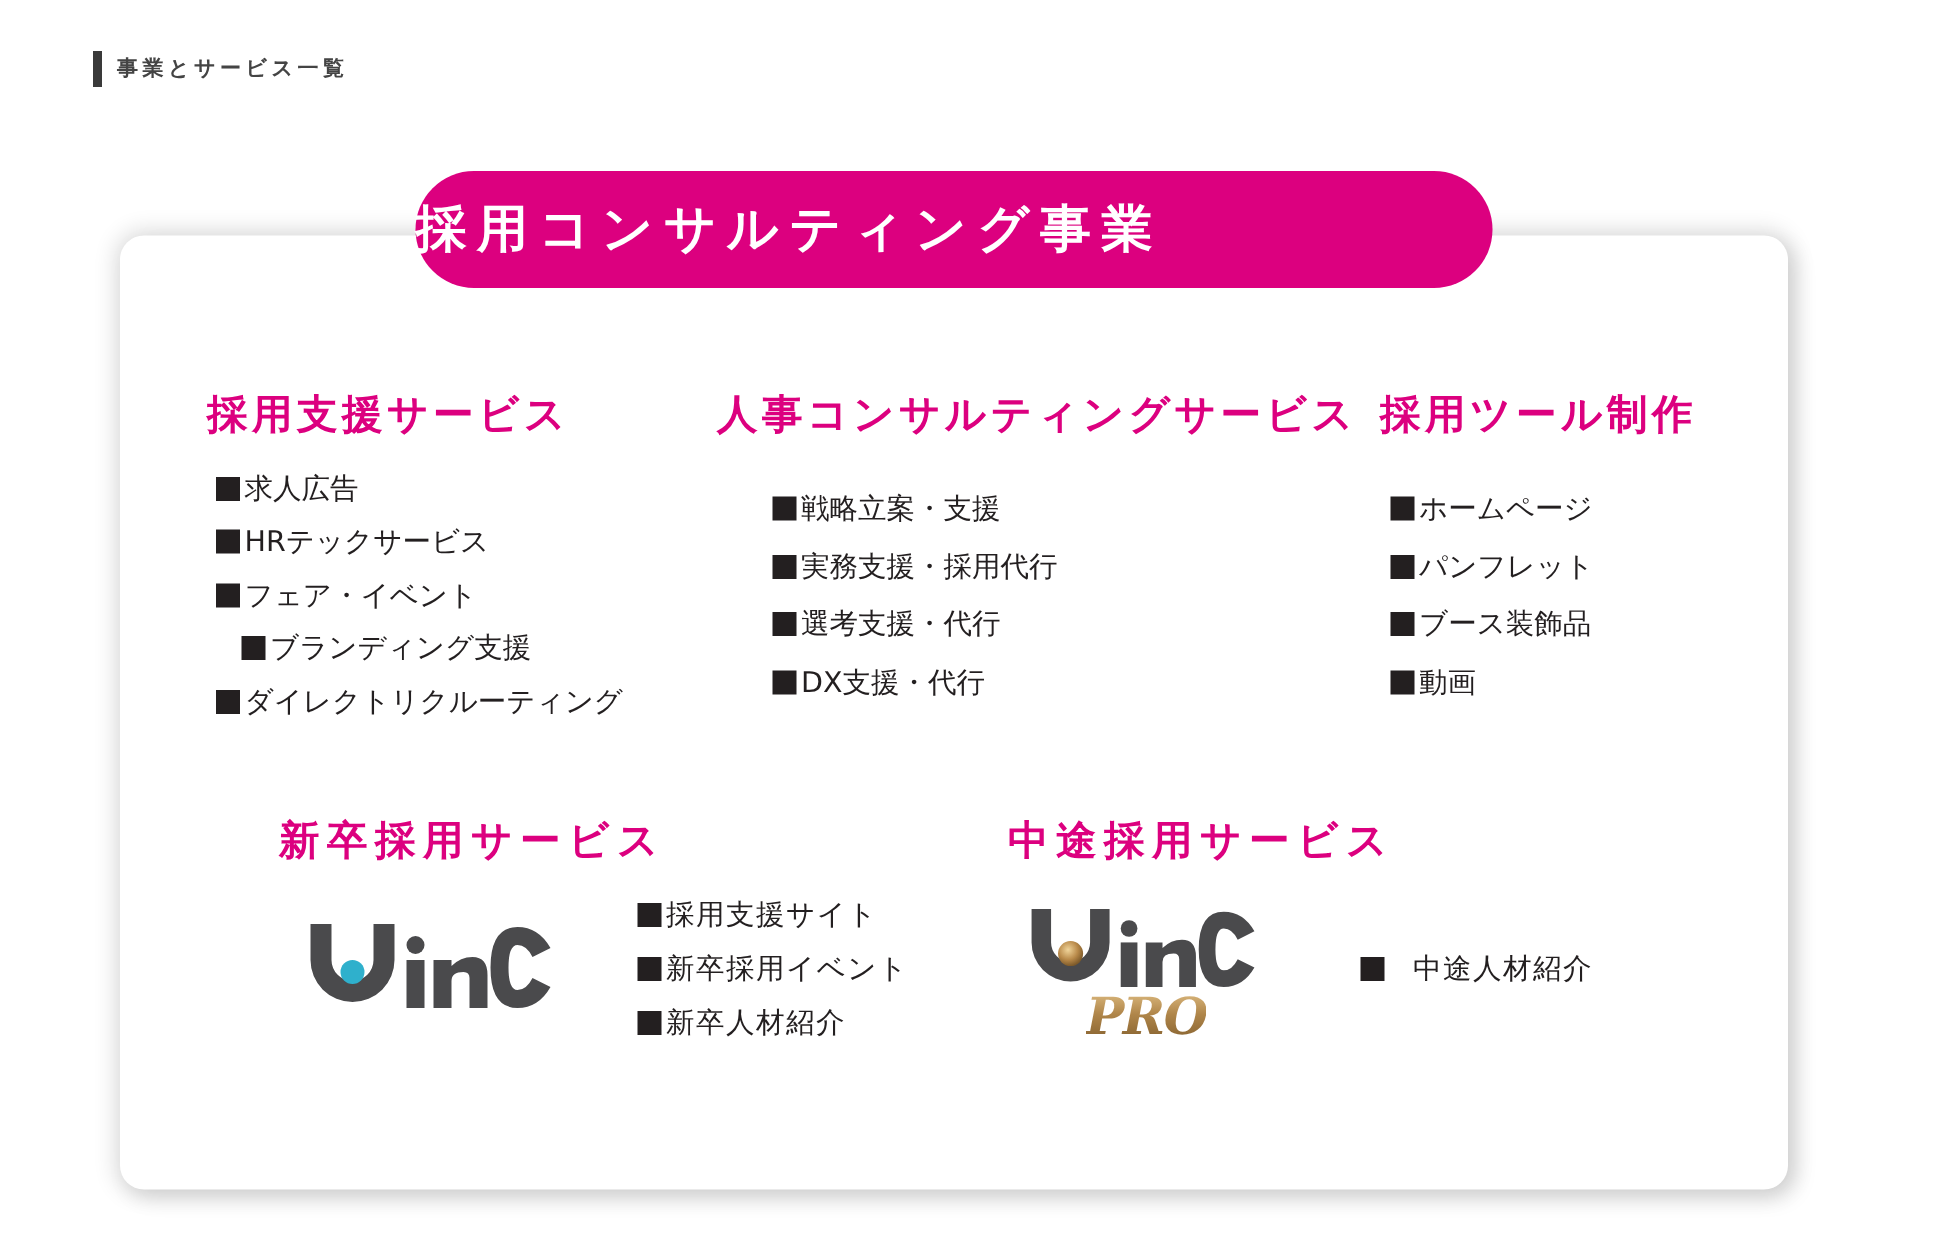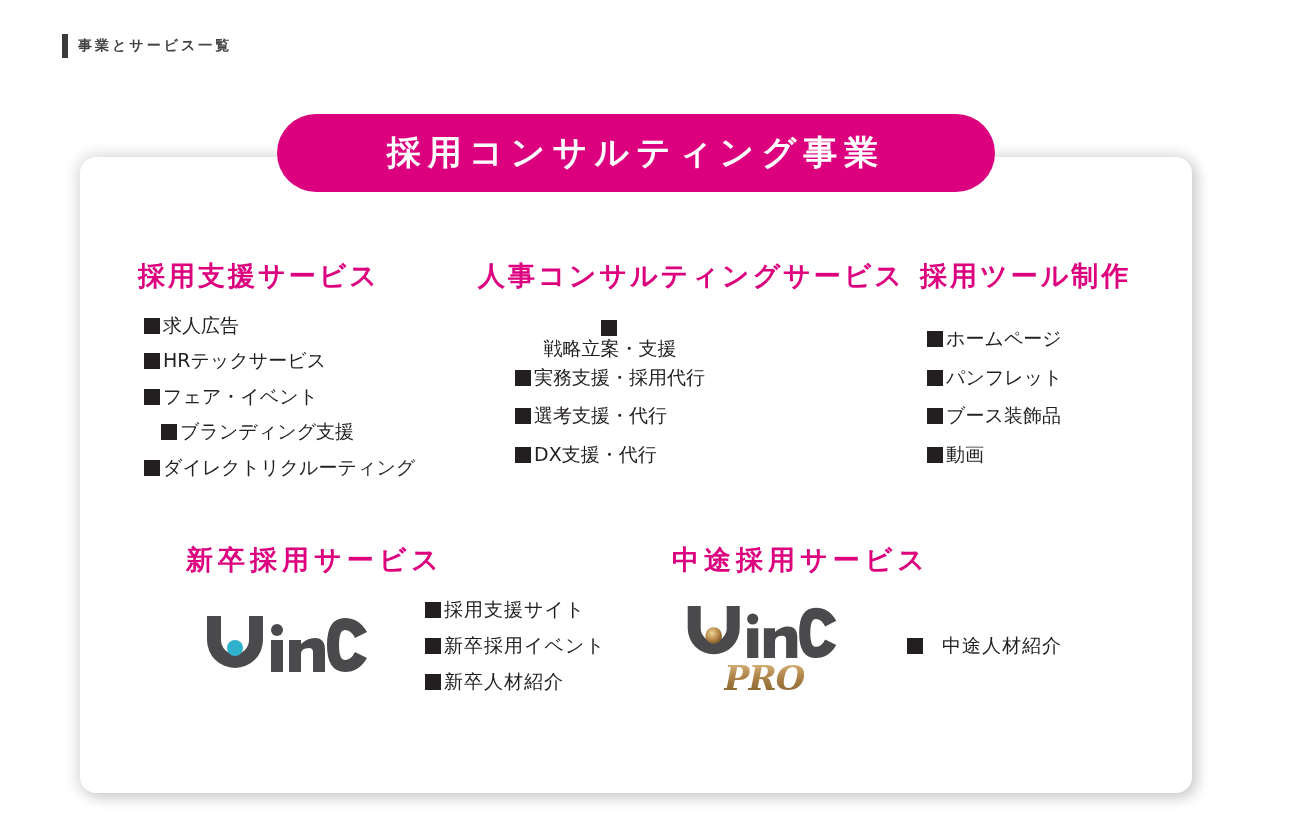--- a/index.html
+++ b/index.html
@@ -49,21 +49,20 @@
     position: absolute;
     left: 277px;
     top: 114px;
     width: 718px;
     height: 78px;
     border-radius: 39px;
     background: #dc007f;
     color: #ffffff;
     display: flex;
     align-items: center;
-    justify-content: center;
     font-size: 34px;
     font-weight: bold;
     letter-spacing: 7px;
     z-index: 2;
   }
   .section-title {
     position: absolute;
     color: #dc007f;
     font-size: 27px;
     font-weight: bold;
@@ -140,21 +139,21 @@
       <span>ブランディング支援</span>
     </li>
   <li style="height:35.5px;">
       <span class="sq"></span>
       <span>ダイレクトリクルーティング</span>
     </li>
 </ul>
 
 <div class="section-title" style="left:478px; top:258px;">人事コンサルティングサービス</div>
 <ul class="item-list" style="left:515px; top:320px;">
-  <li style="height:38.5px;flex-direction:column;">
+  <li style="height:38.5px;">
       <span class="sq"></span>
       <span>戦略立案・支援</span>
     </li>
   <li style="height:38.5px;">
       <span class="sq"></span>
       <span>実務支援・採用代行</span>
     </li>
   <li style="height:38.5px;">
       <span class="sq"></span>
       <span>選考支援・代行</span>

